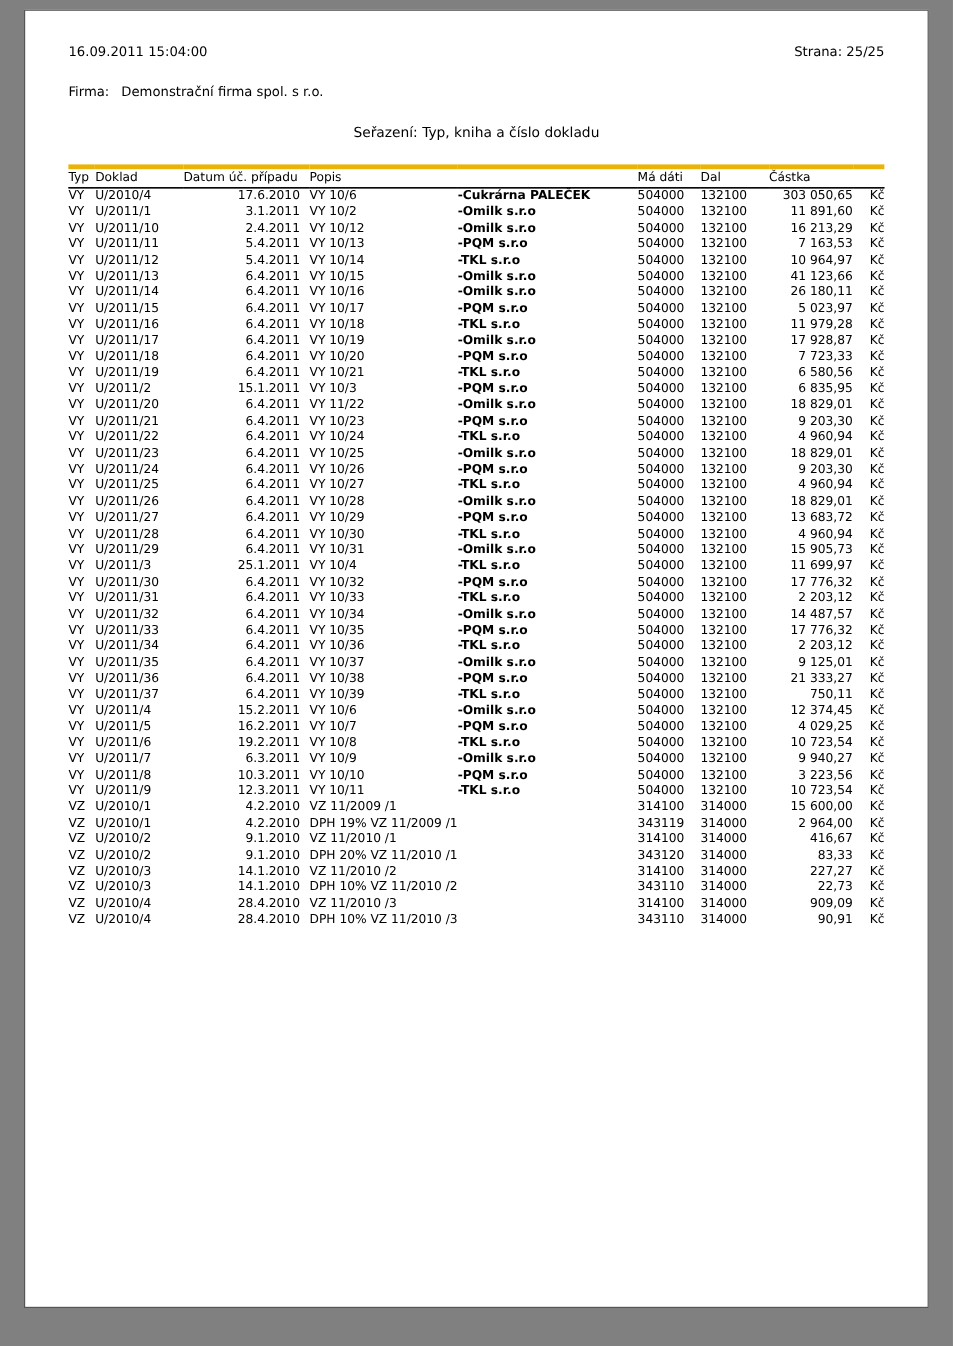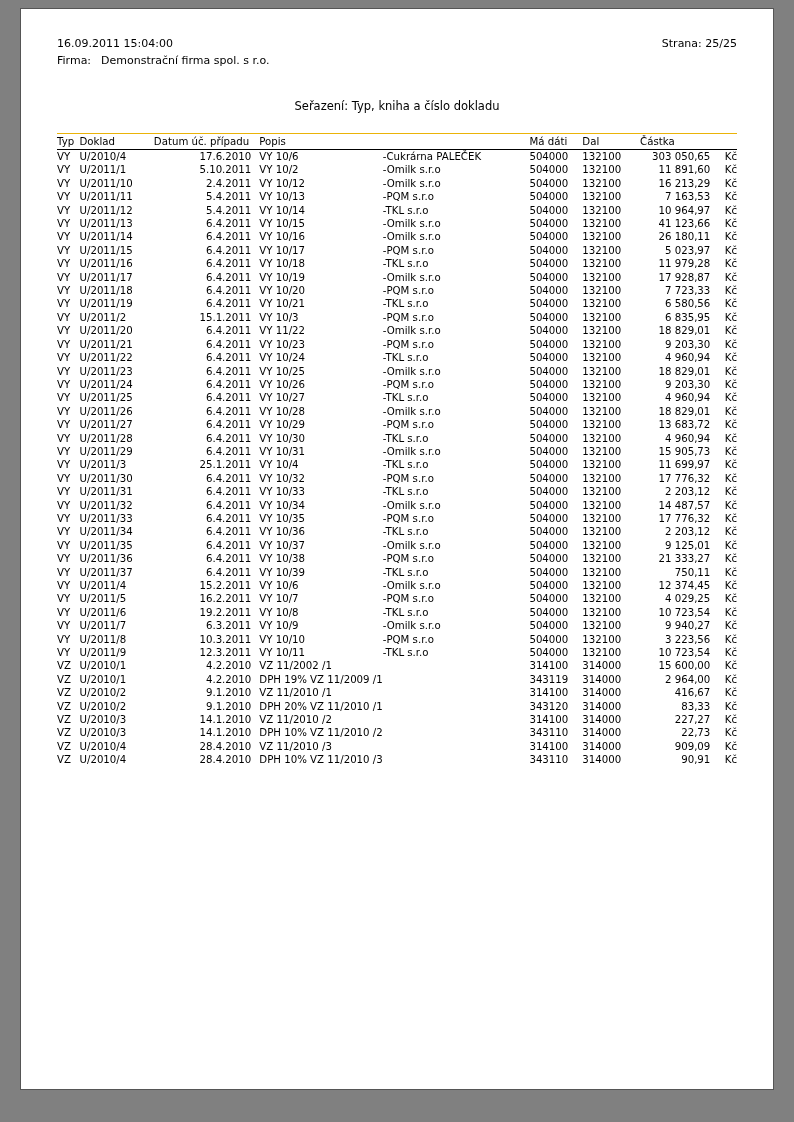--- a/index.html
+++ b/index.html
@@ -24,65 +24,65 @@
     font-size: 10.5px;
     color: #000;
   }
   .meta-row {
     display: flex;
     justify-content: space-between;
     align-items: flex-start;
     font-size: 11px;
   }
   .meta-row + .meta-row {
-    margin-top: 4px;
+    margin-top: 20px;
   }
   .firm {
     display: flex;
     gap: 10px;
   }
   .title {
     text-align: center;
     font-size: 23px;
     font-weight: bold;
     margin-top: 26px;
     letter-spacing: 0.2px;
   }
   .subtitle {
     text-align: center;
     font-size: 11.5px;
-    margin-top: 32px;
+    margin-top: 20px;
   }
   table.ledger {
     width: 100%;
     border-collapse: collapse;
     margin-top: 20px;
     font-size: 10.2px;
   }
   table.ledger thead th {
     font-weight: normal;
     text-align: left;
     border-bottom: 1px solid #000;
     padding: 0 0 2px 0;
     white-space: nowrap;
   }
   table.ledger thead tr.top-line th {
-    border-top: 1px solid #eab308;
+    border-top: 4px solid #eab308;
     padding-top: 2px;
   }
   table.ledger tbody td {
     padding: 0;
     line-height: 13.4px;
     white-space: nowrap;
   }
   .c-typ      { width: 26px; }
   .c-doklad   { width: 88px; }
   .c-datum    { width: 104px; text-align: right; padding-right: 8px !important; }
   .c-popis    { width: 96px; }
-  .c-popis2   { width: 178px; }
+  .c-popis2   { width: 178px; font-weight: bold; }
   .c-madati   { width: 62px; }
   .c-dal      { width: 70px; }
   .c-castka   { width: 78px; text-align: right; }
   .c-mena     { width: 26px; text-align: right; padding-left: 6px !important; }
   th.c-datum  { text-align: left; padding-right: 0 !important; }
   th.c-castka { text-align: left; padding-left: 8px; }
 </style>
 </head>
 <body>
 
@@ -123,21 +123,21 @@
           <td class="c-popis">VY 10/6</td>
           <td class="c-popis2">-Cukrárna PALEČEK</td>
           <td class="c-madati">504000</td>
           <td class="c-dal">132100</td>
           <td class="c-castka">303 050,65</td>
           <td class="c-mena">Kč</td>
         </tr>
         <tr>
           <td class="c-typ">VY</td>
           <td class="c-doklad">U/2011/1</td>
-          <td class="c-datum">5.10.2011</td>
+          <td class="c-datum">3.1.2011</td>
           <td class="c-popis">VY 10/2</td>
           <td class="c-popis2">-Omilk s.r.o</td>
           <td class="c-madati">504000</td>
           <td class="c-dal">132100</td>
           <td class="c-castka">11 891,60</td>
           <td class="c-mena">Kč</td>
         </tr>
         <tr>
           <td class="c-typ">VY</td>
           <td class="c-doklad">U/2011/10</td>
@@ -531,21 +531,21 @@
           <td class="c-popis2">-TKL s.r.o</td>
           <td class="c-madati">504000</td>
           <td class="c-dal">132100</td>
           <td class="c-castka">10 723,54</td>
           <td class="c-mena">Kč</td>
         </tr>
         <tr>
           <td class="c-typ">VZ</td>
           <td class="c-doklad">U/2010/1</td>
           <td class="c-datum">4.2.2010</td>
-          <td class="c-popis">VZ 11/2002 /1</td>
+          <td class="c-popis">VZ 11/2009 /1</td>
           <td class="c-popis2"></td>
           <td class="c-madati">314100</td>
           <td class="c-dal">314000</td>
           <td class="c-castka">15 600,00</td>
           <td class="c-mena">Kč</td>
         </tr>
         <tr>
           <td class="c-typ">VZ</td>
           <td class="c-doklad">U/2010/1</td>
           <td class="c-datum">4.2.2010</td>

